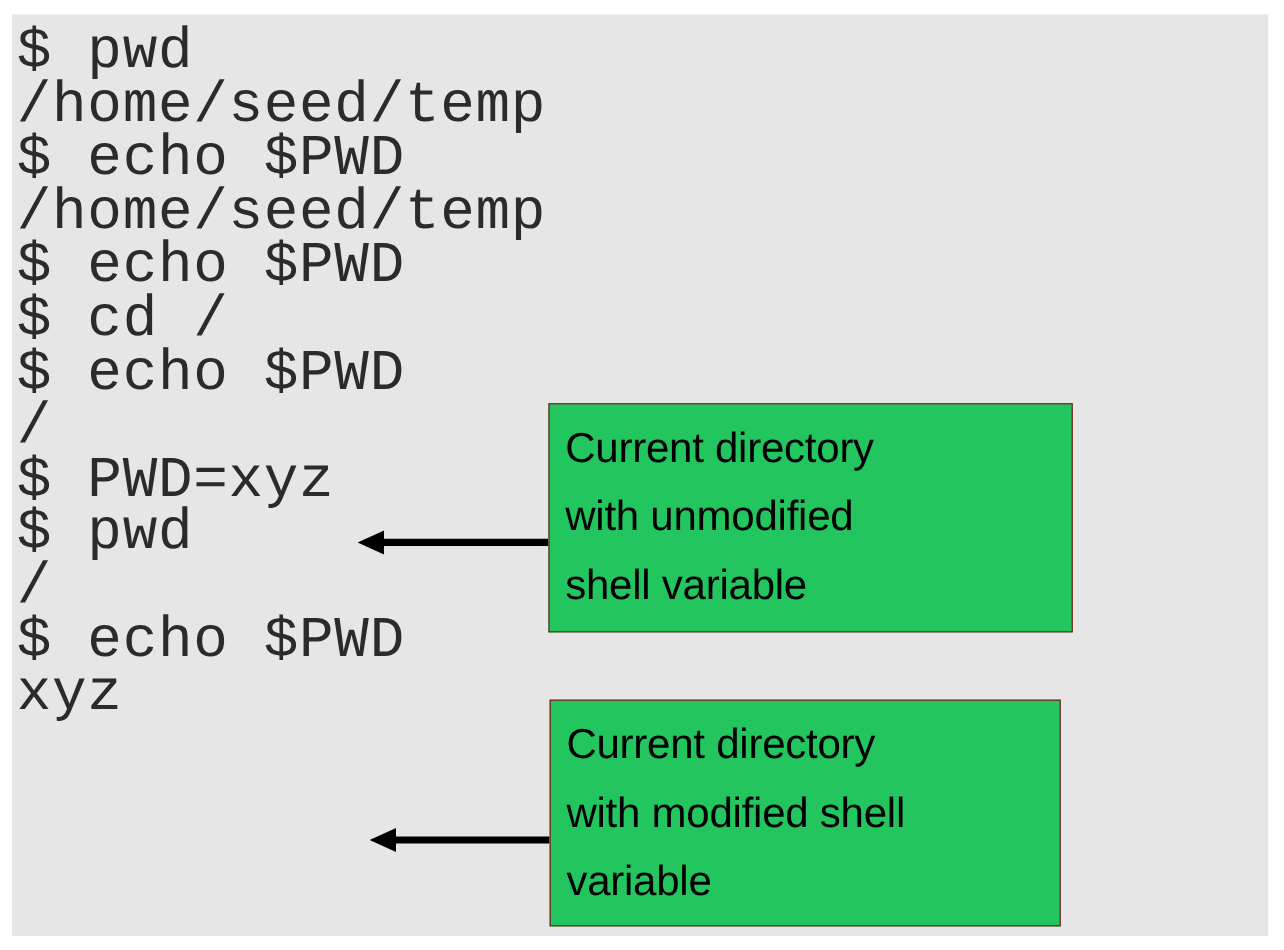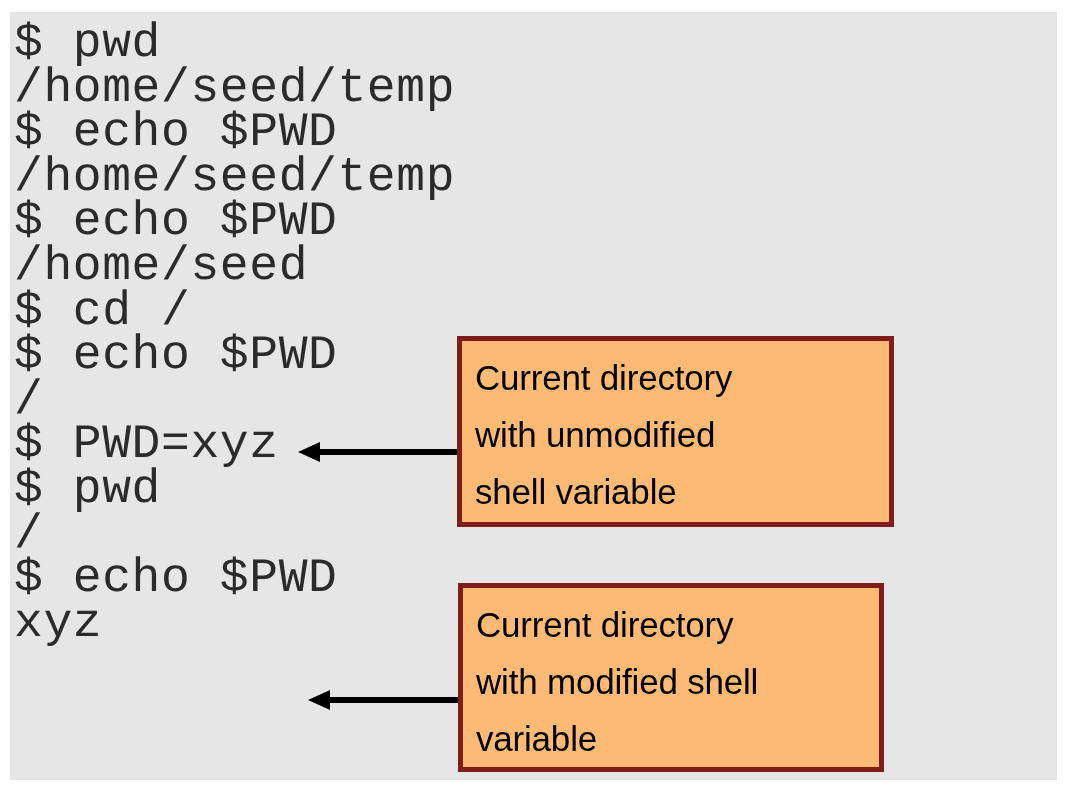--- a/index.html
+++ b/index.html
@@ -48,22 +48,22 @@
     color: #2b2b2b;
     white-space: pre;
     letter-spacing: 0.6px;
     text-rendering: geometricPrecision;
   }
 
   
   .callout {
     position: absolute;
     box-sizing: border-box;
-    background: #fdba74;
-    border: 5px solid #7f1d1d;
+    background: #22c55e;
+    border: 1px solid #7f1d1d;
     padding: 8px 0 0 13px;
   }
   .callout-text {
     font-family: "Liberation Sans", sans-serif;
     font-size: 35px;
     line-height: 57px;
     color: #000000;
     white-space: pre-line;
     letter-spacing: -0.2px;
   }
@@ -95,21 +95,20 @@
 
 <div id="slide">
 
   <div id="terminal-panel">
     <div id="terminal-lines">
       <div class="term-line">$ pwd</div>
       <div class="term-line">/home/seed/temp</div>
       <div class="term-line">$ echo $PWD</div>
       <div class="term-line">/home/seed/temp</div>
       <div class="term-line">$ echo $PWD</div>
-      <div class="term-line">/home/seed</div>
       <div class="term-line">$ cd /</div>
       <div class="term-line">$ echo $PWD</div>
       <div class="term-line">/</div>
       <div class="term-line">$ PWD=xyz</div>
       <div class="term-line">$ pwd</div>
       <div class="term-line">/</div>
       <div class="term-line">$ echo $PWD</div>
       <div class="term-line">xyz</div>
     </div>
   </div>

